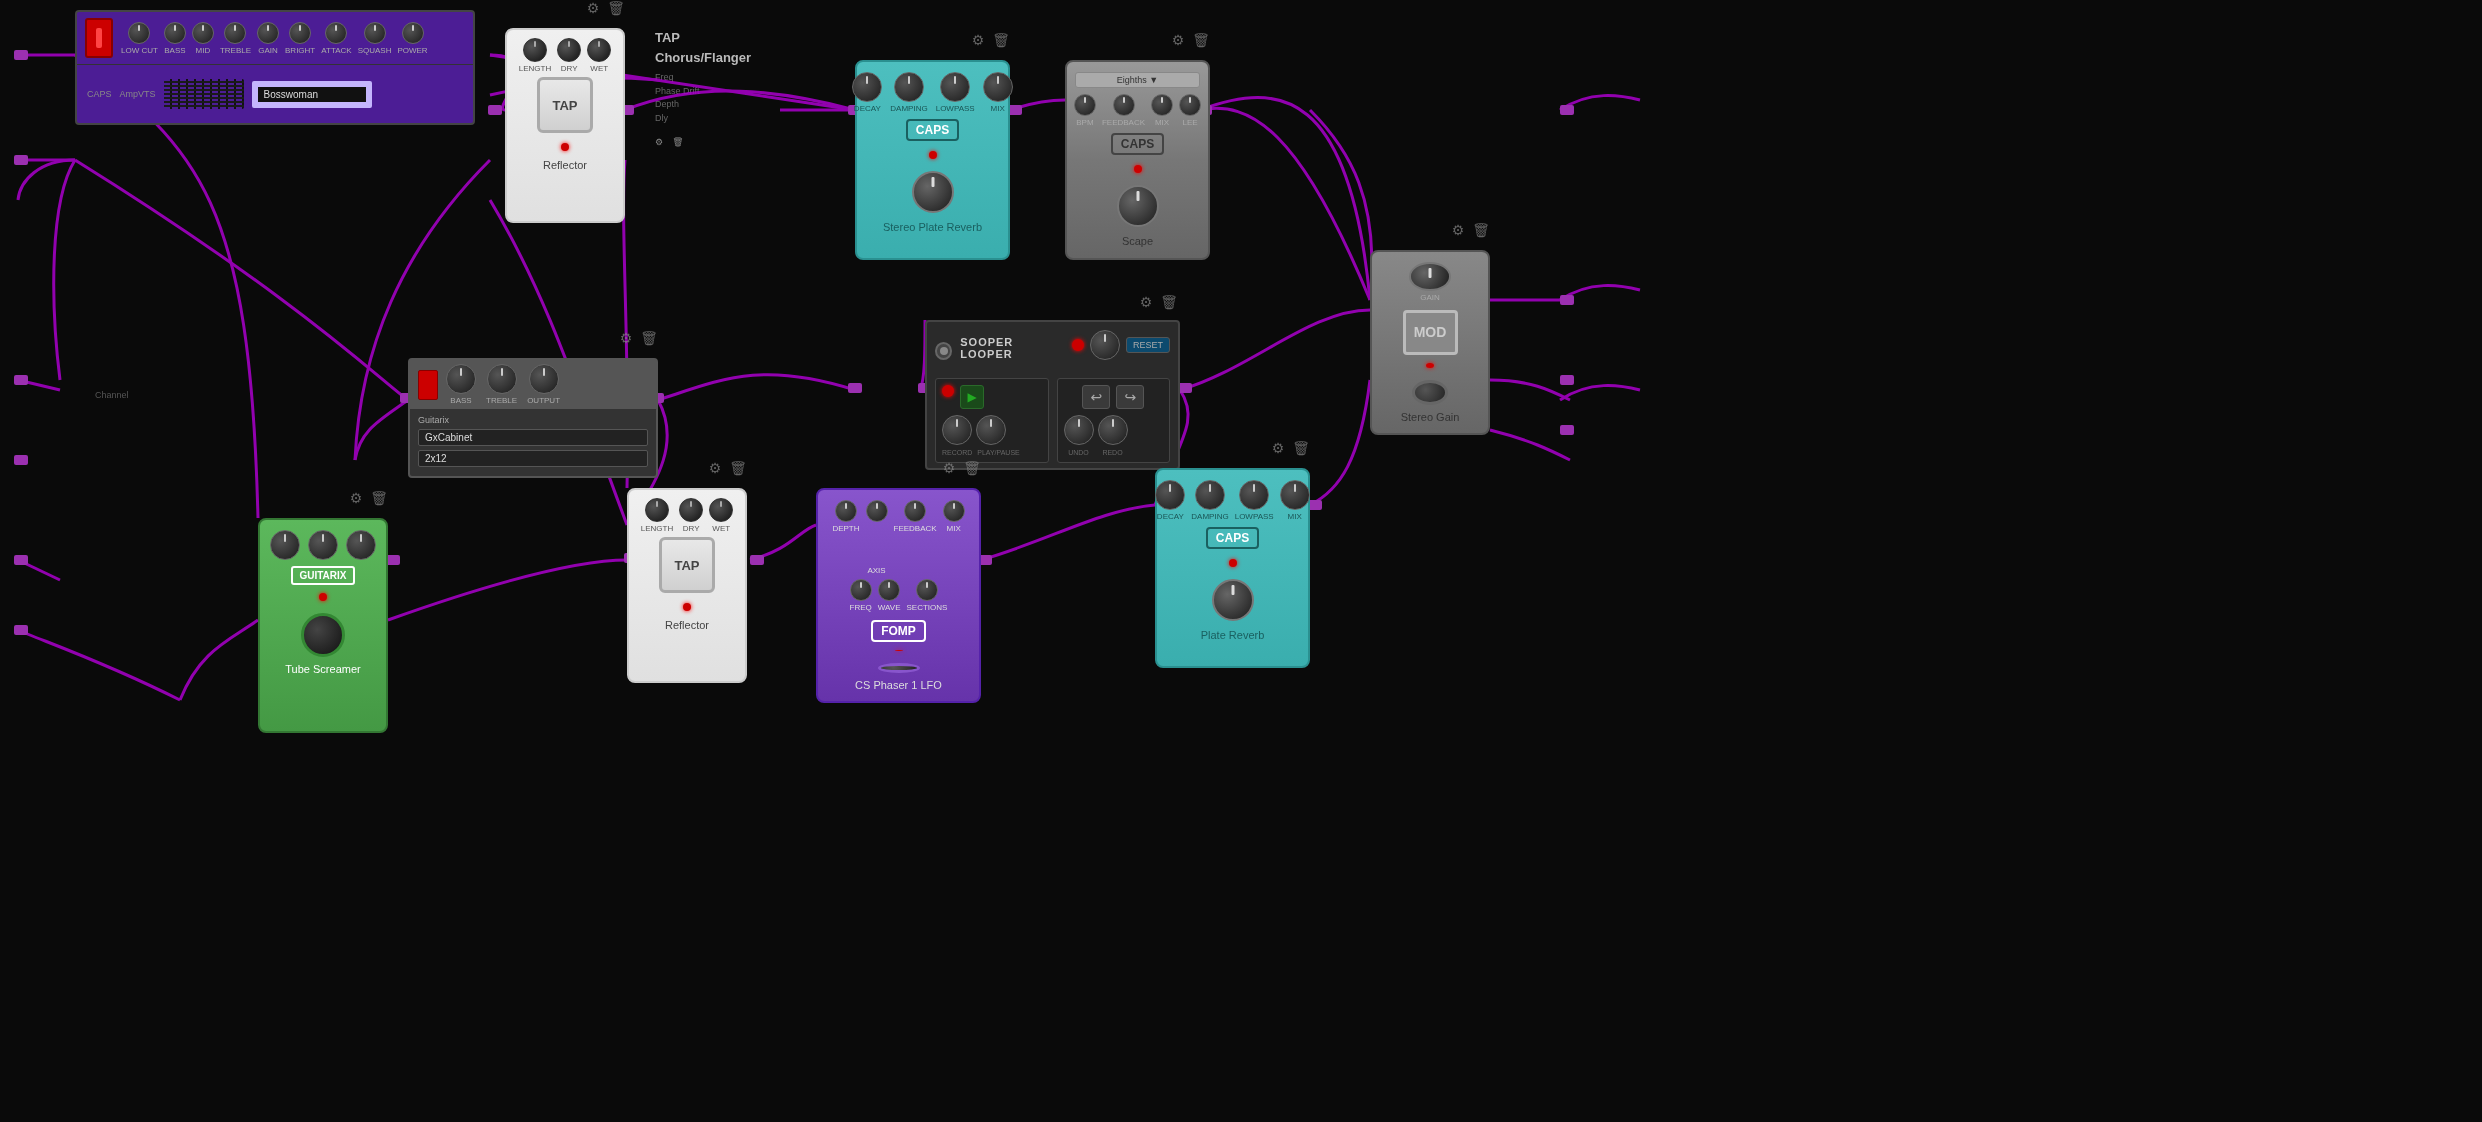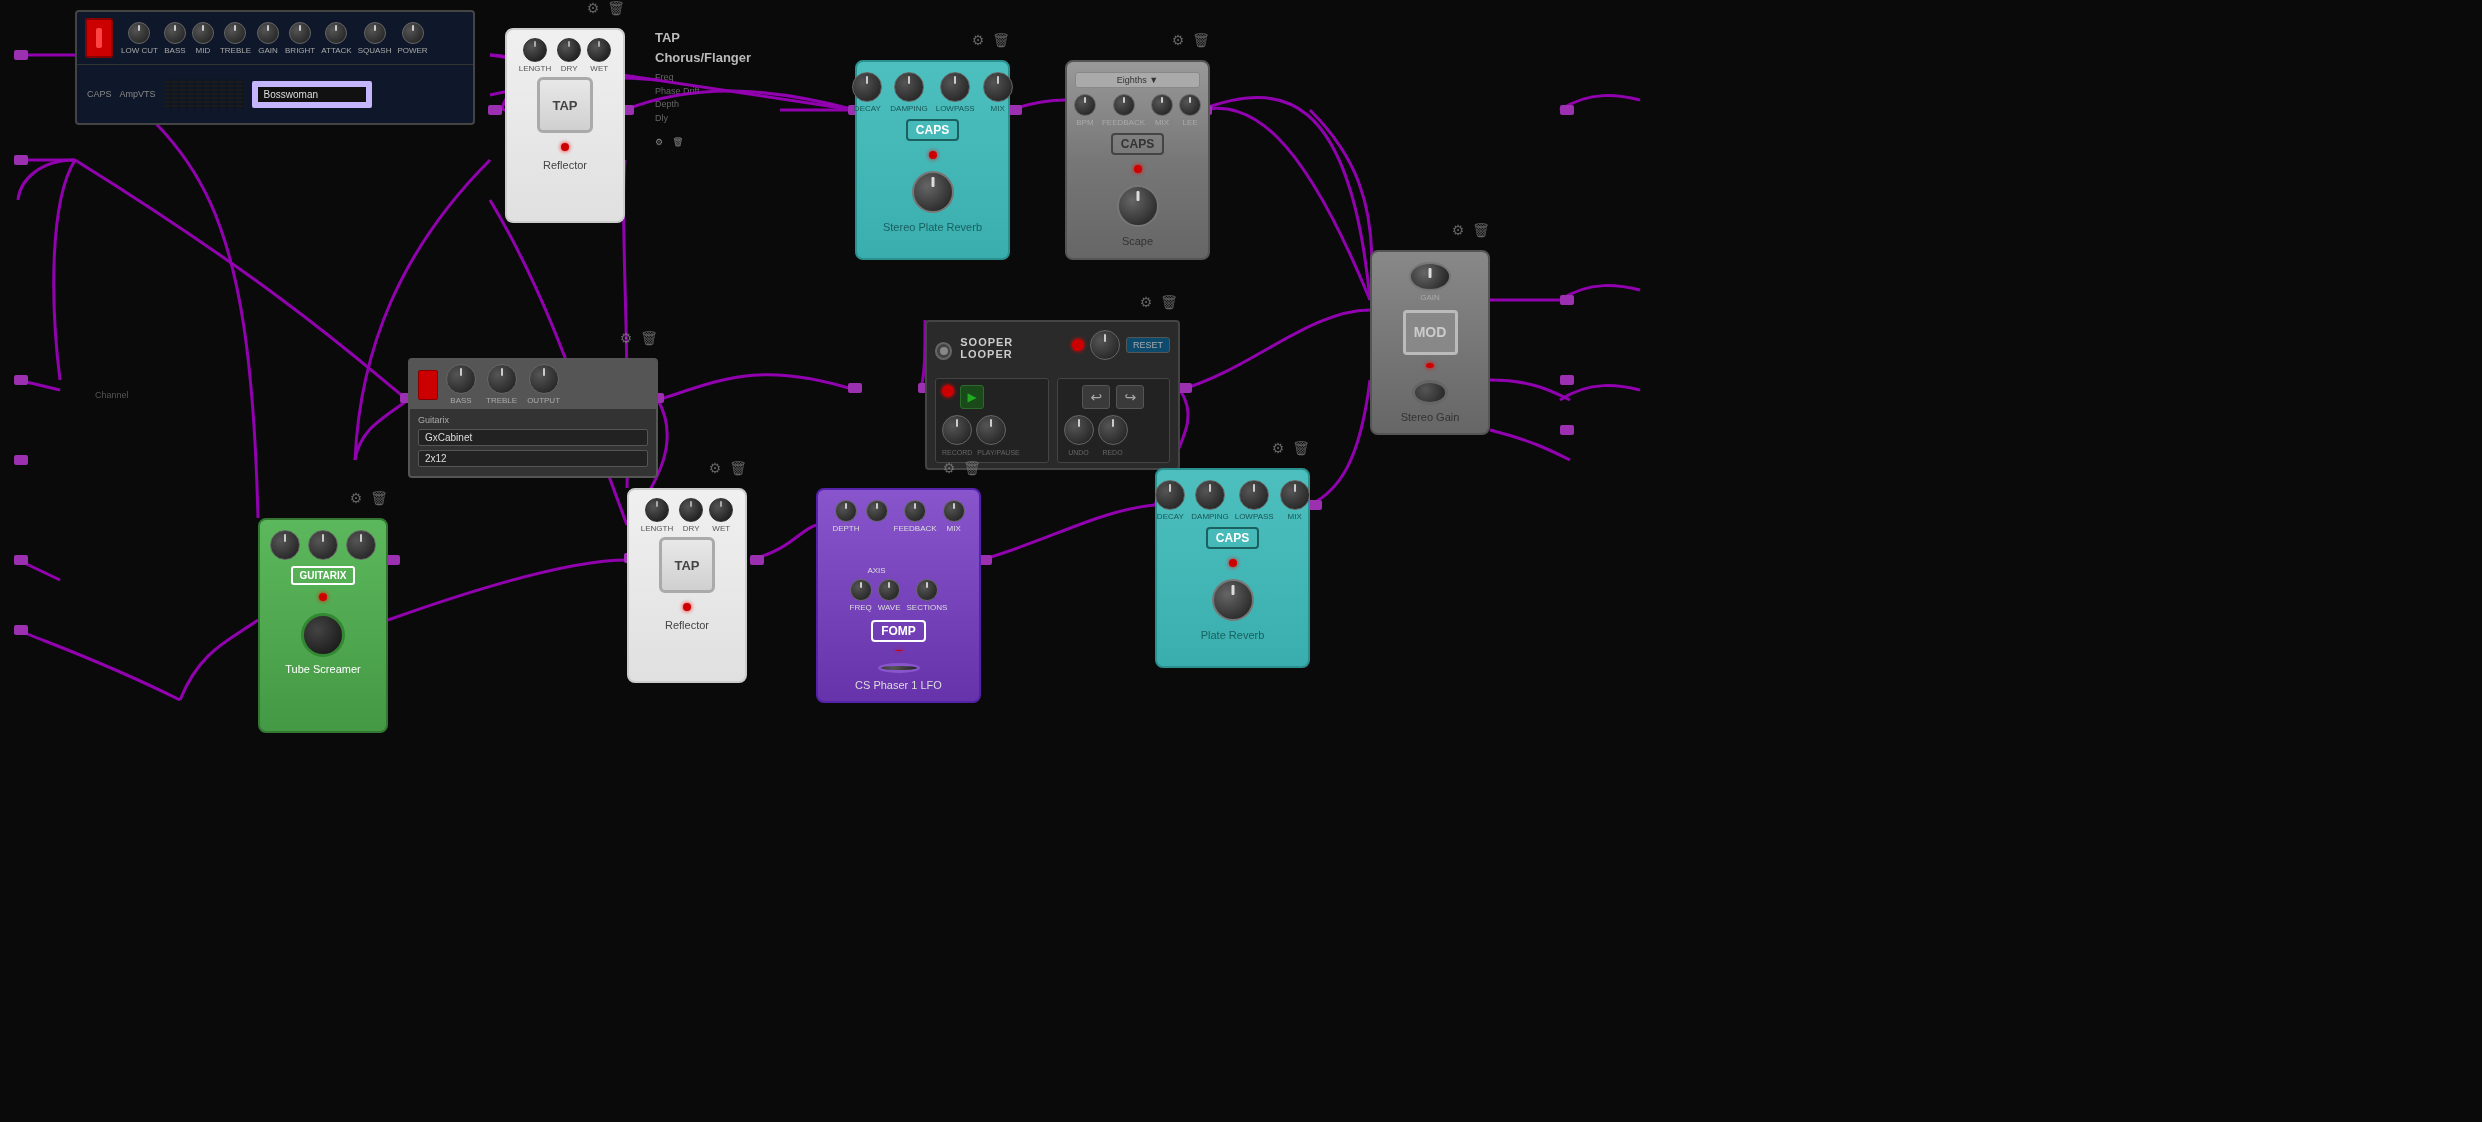--- a/index.html
+++ b/index.html
@@ -40,21 +40,21 @@
       color: #888;
       font-size: 14px;
       cursor: pointer;
       opacity: 0.7;
     }
 
     
     .amp-vts {
       width: 400px;
       height: 115px;
-      background: #0f172a;
+      background: #4c1d95;
       border: 2px solid #444;
       border-radius: 4px;
       left: 75px;
       top: 10px;
     }
     .amp-vts .power-switch {
       width: 28px;
       height: 40px;
       background: #c00;
       border: 2px solid #800;

